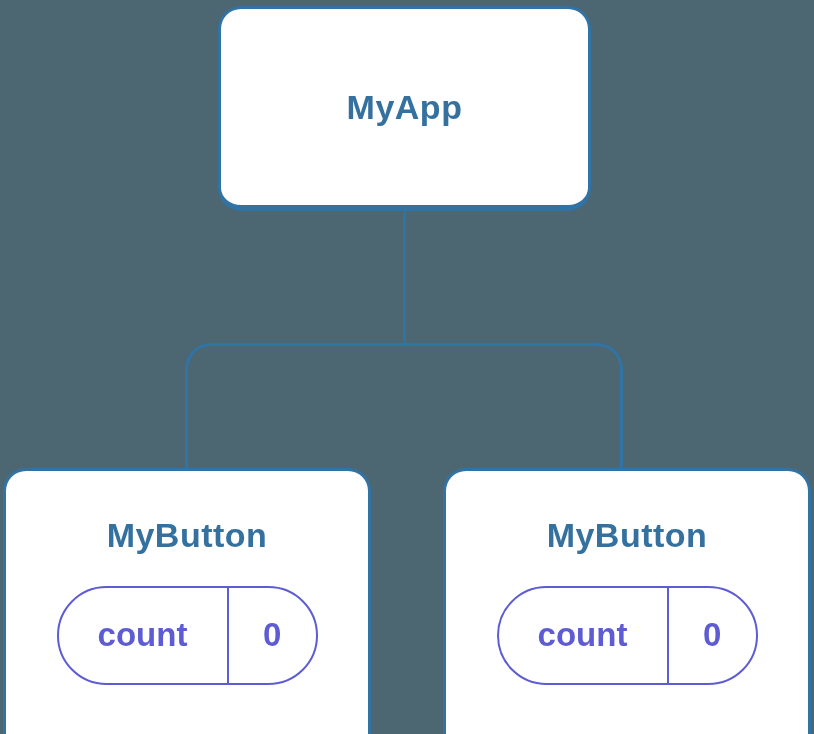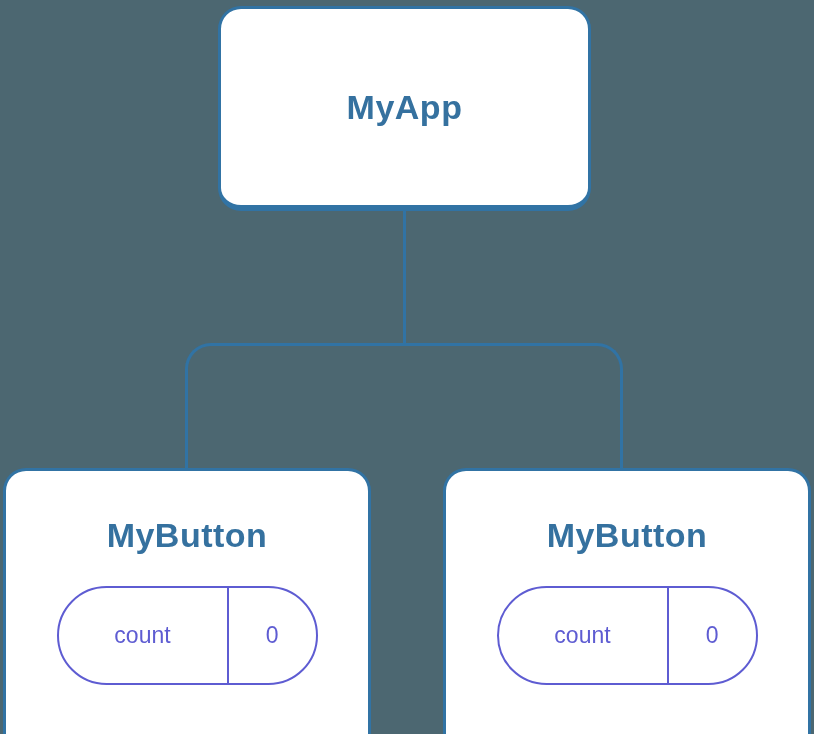--- a/index.html
+++ b/index.html
@@ -85,22 +85,22 @@
     background: var(--node-fill, #FFFFFF);
     display: flex;
     align-items: stretch;
     overflow: hidden;
   }
   .pill-key, .pill-value {
     display: flex;
     align-items: center;
     justify-content: center;
     color: var(--state-accent, #5E5CD2);
-    font-size: 23px;
-    font-weight: 400;
+    font-size: 33px;
+    font-weight: 700;
     user-select: none;
   }
   .pill-key {
     flex: 0 0 168px;
   }
   .pill-divider {
     flex: 0 0 2.5px;
     background: var(--state-accent, #5E5CD2);
   }
   .pill-value {

